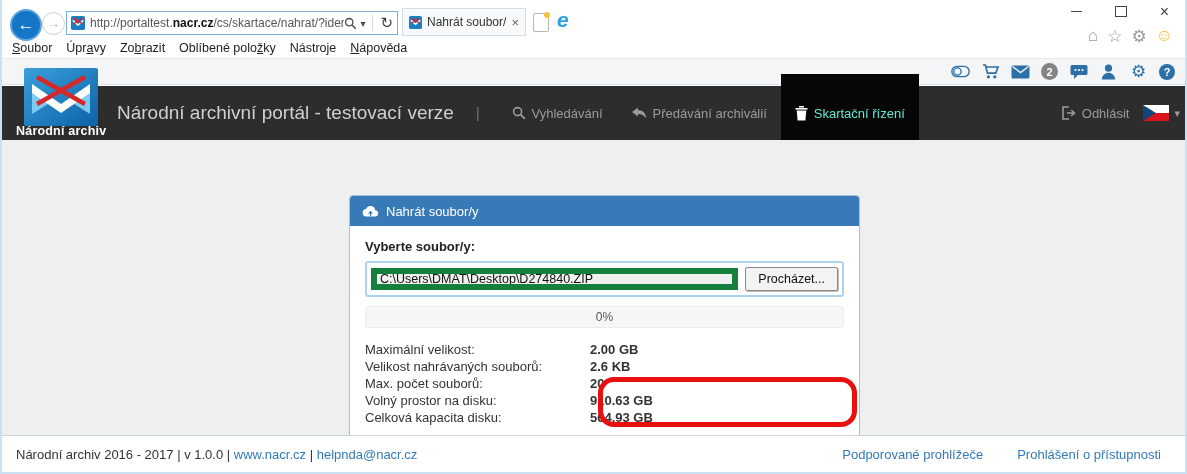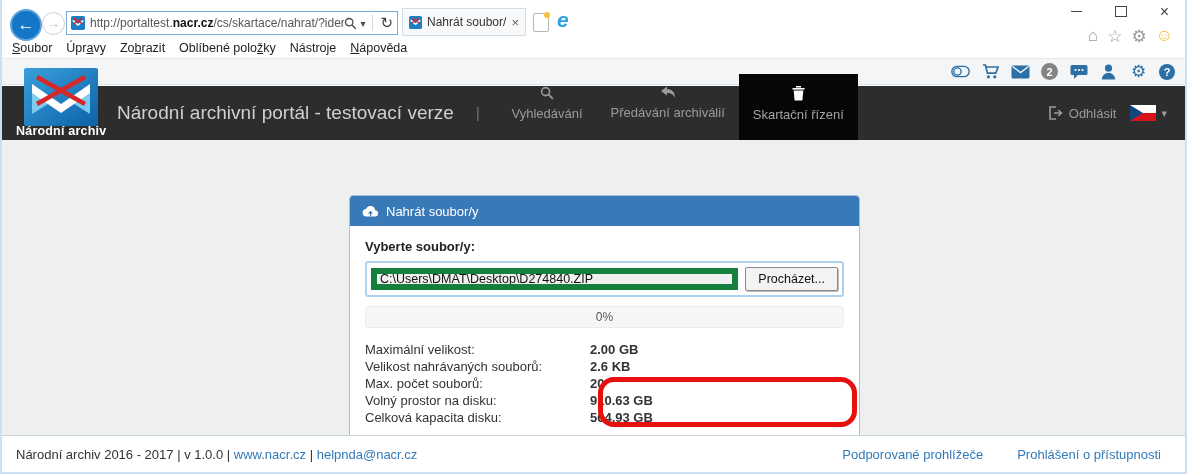--- a/index.html
+++ b/index.html
@@ -44,24 +44,24 @@
          display:flex;align-items:center;justify-content:center;}
   .help-circ{width:16px;height:16px;border-radius:50%;background:#2d70a5;color:#fff;font-size:11px;font-weight:bold;
          display:flex;align-items:center;justify-content:center;}
   .gear-glyph{font-size:17px;line-height:17px;}
   
   .navbar{position:absolute;left:0;top:86px;width:100%;height:54px;background:#2d2d2d;display:flex;align-items:center;}
   .logo{position:absolute;left:22px;top:-18px;width:74px;height:58px;}
   .brand{position:absolute;left:14px;bottom:2px;font-size:12.5px;font-weight:bold;color:#fff;letter-spacing:.2px;}
   .portal-title{margin-left:115px;font-size:19px;color:#cfcfcf;white-space:nowrap;}
   .nav-sep{color:#787878;margin:0 18px 0 22px;font-size:14px;}
-  .nav-item{display:flex;align-items:center;gap:6px;color:#9b9b9b;font-size:13px;padding:12px 14px;height:54px;white-space:nowrap;flex-direction:column;}
-  .nav-item.active{background:#060606;color:#a3a3a3;}
+  .nav-item{display:flex;align-items:center;gap:6px;color:#9b9b9b;font-size:13px;padding:12px 14px;height:54px;white-space:nowrap;}
+  .nav-item.active{background:#060606;color:#5eead4;}
   .nav-item svg{display:block;}
-  .nav-right{margin-left:auto;display:flex;align-items:center;gap:14px;padding-right:18px;}
+  .nav-right{margin-left:auto;display:flex;align-items:center;gap:14px;padding-right:5px;}
   .logout{display:flex;align-items:center;gap:6px;color:#9b9b9b;font-size:13px;}
   .flag-wrap{display:flex;align-items:center;gap:5px;color:#9b9b9b;}
   
   .content{position:absolute;left:0;top:140px;width:100%;height:295px;background:#eef0ef;}
   .dialog{position:absolute;left:347px;top:166px;width:511px;background:#fff;border:1px solid #a3c2da;
           border-radius:4px;box-sizing:border-box;margin-top:29px;}
   .dialog-header{height:30px;background:#3879b7;border-radius:3px 3px 0 0;display:flex;align-items:center;gap:7px;
                  padding:0 12px;color:#fff;font-size:13px;}
   .dialog-body{padding:13px 15px 11px 15px;}
   .select-label{font-size:13px;font-weight:bold;color:#222;margin-bottom:7px;}

